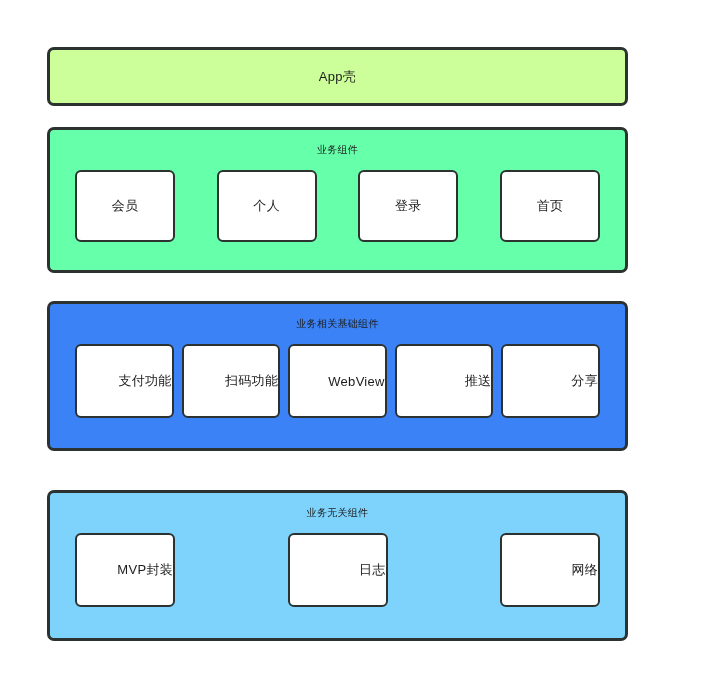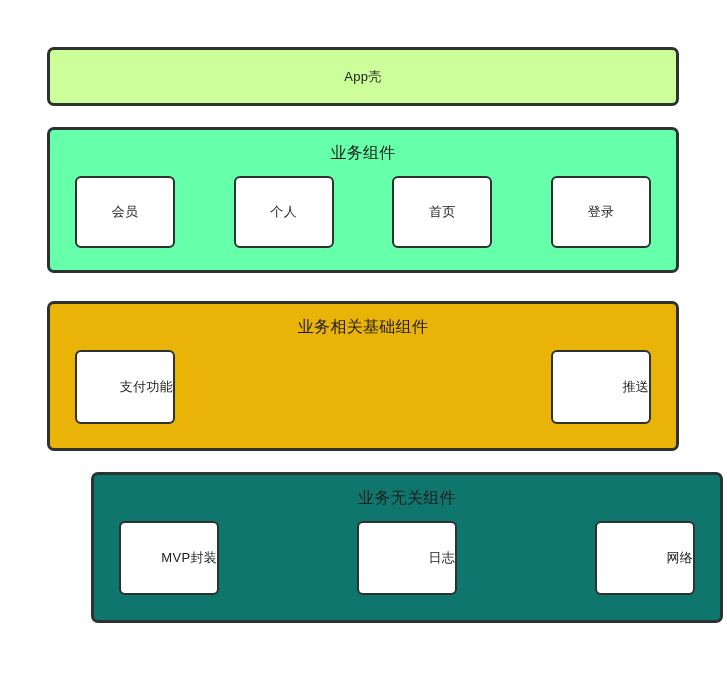--- a/index.html
+++ b/index.html
@@ -18,31 +18,31 @@
     position: relative;
     width: 727px;
     height: 684px;
     background: #ffffff;
   }
 
   
   .layer {
     position: absolute;
     left: 47px;
-    width: 632px;           
+    width: 581px;           
     box-sizing: border-box;
     border: 3px solid #2b3230;
     border-radius: 7px;
     display: flex;
     flex-direction: column;
     align-items: center;
   }
 
   .layer-title {
-    font-size: 16px;
+    font-size: 10px;
     line-height: 1;
     color: #1c1c1c;
     letter-spacing: 0.3px;
     white-space: nowrap;
   }
 
   
   .layer.single {
     justify-content: center;
   }
@@ -81,58 +81,67 @@
   }
 
   
   .row-4 .box { width: 100px; height: 72px; }
   
   .row-5 .box { width: 100px; height: 74px; justify-content: flex-end; }
 
   
   #layer-app-shell          { top: 47px;  height: 59px;  background: #ccff99; }
   #layer-business           { top: 127px; height: 146px; background: #66ffaa; }
-  #layer-business-base      { top: 301px; height: 150px; background: #eab308; }
-  #layer-business-agnostic  { top: 472px; height: 151px; background: #0f766e; margin-left: 44px; }
+  #layer-business-base      { top: 301px; height: 150px; background: #3b82f6; }
+  #layer-business-agnostic  { top: 490px; height: 151px; background: #7dd3fc; }
 </style>
 </head>
 <body>
 
 <div id="diagram">
 
   <div class="layer single" id="layer-app-shell">
     <span class="layer-title">App壳</span>
   </div>
 
   <div class="layer stacked" id="layer-business">
     <span class="layer-title">业务组件</span>
     <div class="box-row row-4">
       <div class="box">
         <span>会员</span>
       </div>
       <div class="box">
         <span>个人</span>
       </div>
       <div class="box">
-        <span>首页</span>
+        <span>登录</span>
       </div>
       <div class="box">
-        <span>登录</span>
+        <span>首页</span>
       </div>
     </div>
   </div>
 
   <div class="layer stacked" id="layer-business-base">
     <span class="layer-title">业务相关基础组件</span>
     <div class="box-row row-5">
       <div class="box">
         <span>支付功能</span>
       </div>
       <div class="box">
+        <span>扫码功能</span>
+      </div>
+      <div class="box">
+        <span>WebView</span>
+      </div>
+      <div class="box">
         <span>推送</span>
+      </div>
+      <div class="box">
+        <span>分享</span>
       </div>
     </div>
   </div>
 
   <div class="layer stacked" id="layer-business-agnostic">
     <span class="layer-title">业务无关组件</span>
     <div class="box-row row-5">
       <div class="box">
         <span>MVP封装</span>
       </div>

